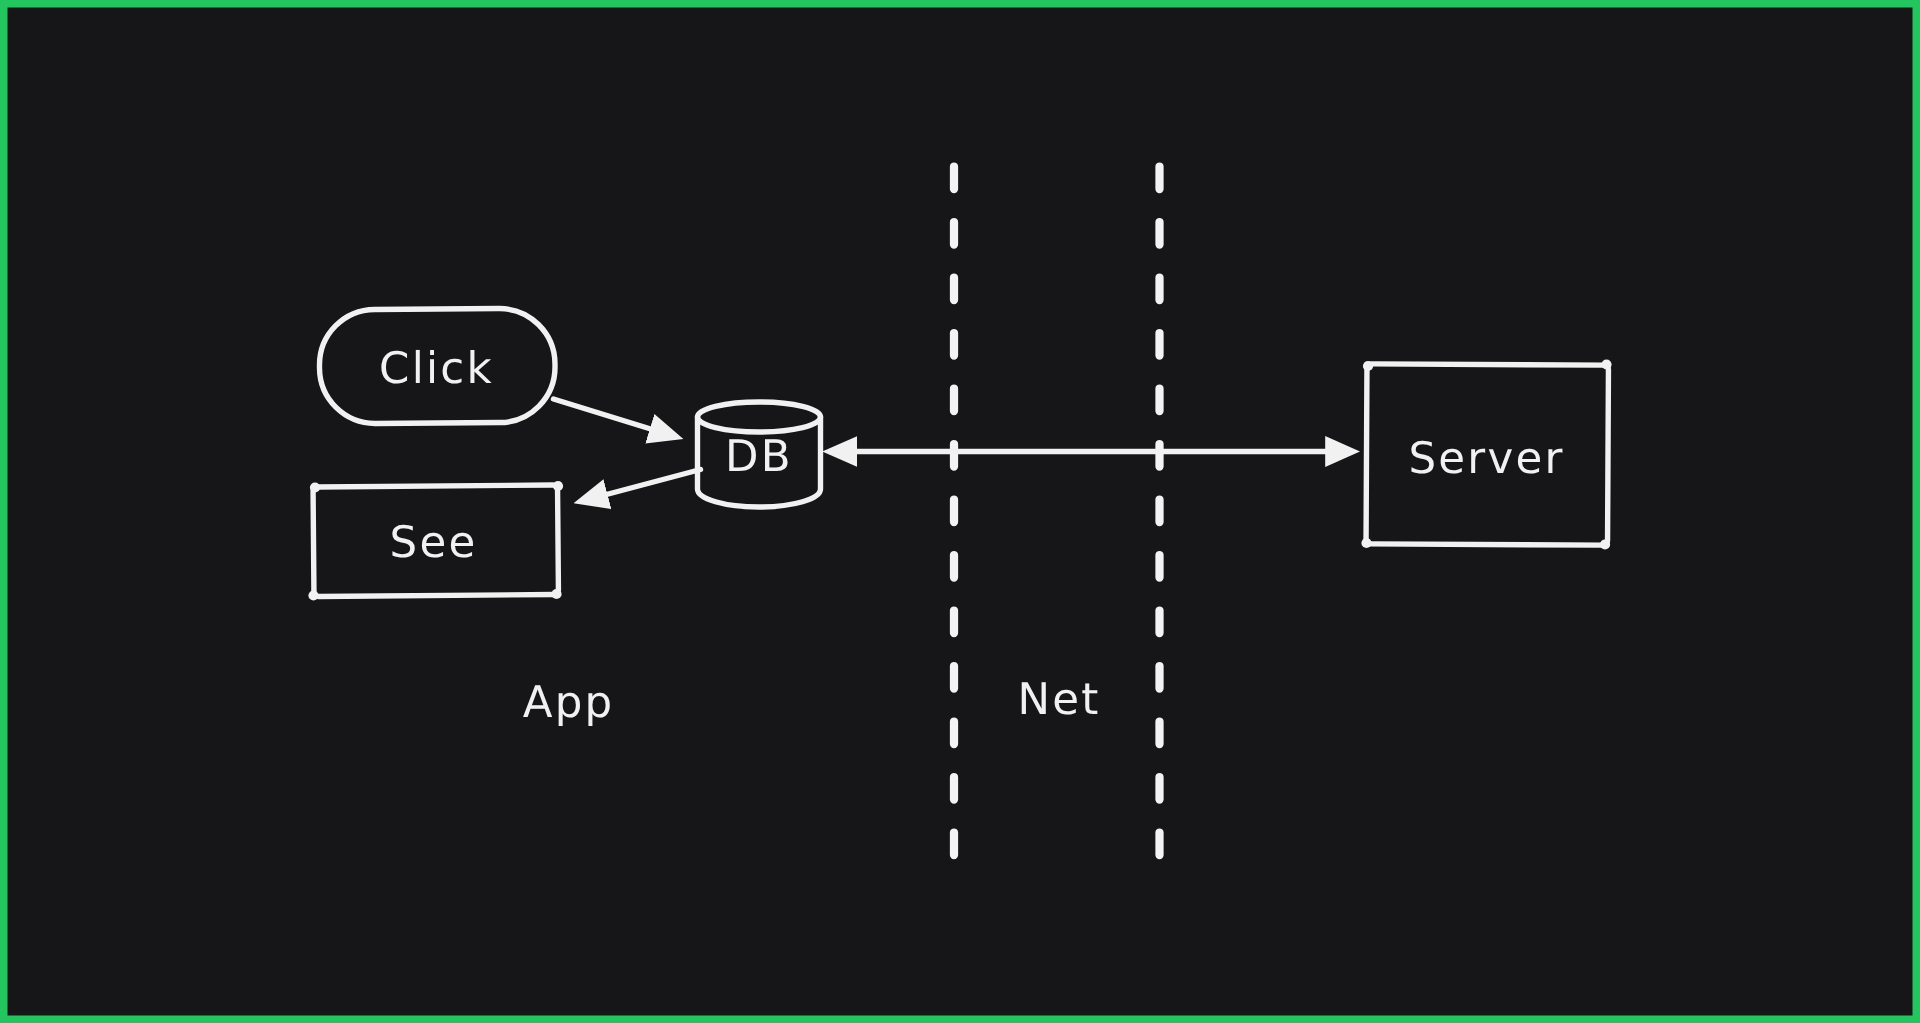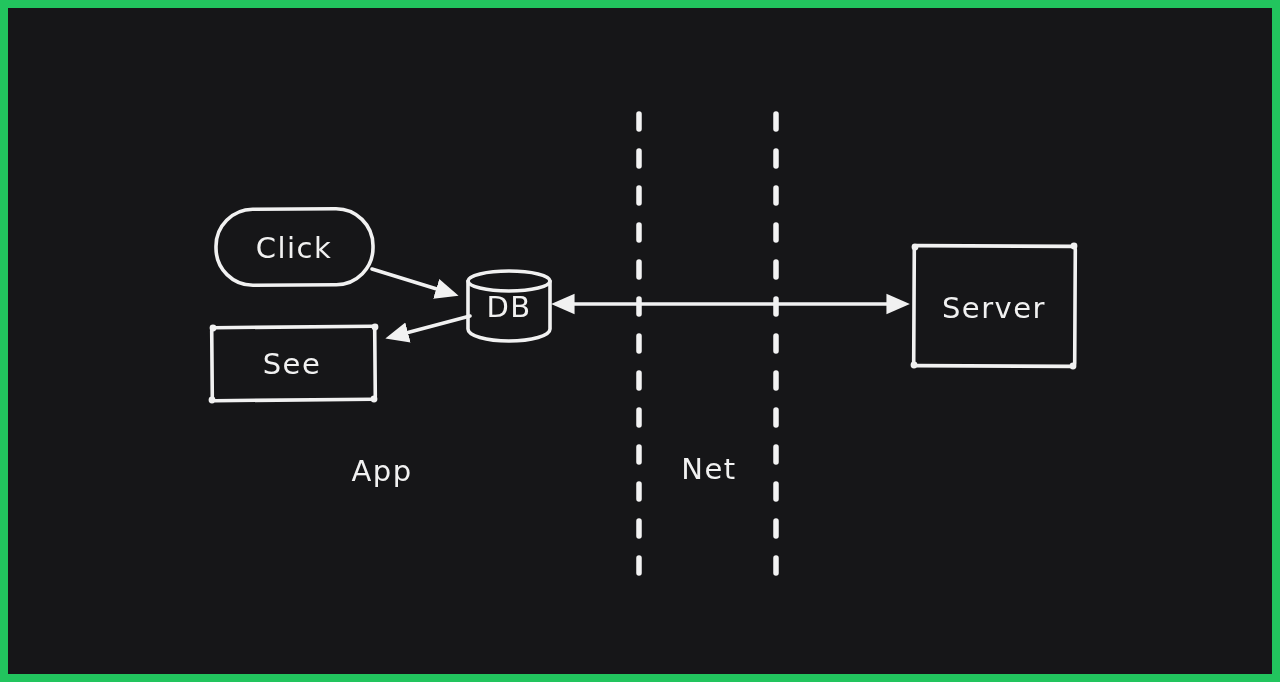--- a/index.html
+++ b/index.html
@@ -6,21 +6,21 @@
     margin: 0;
     padding: 0;
     background: #2a2a2a;
   }
   .canvas {
     position: relative;
     width: 1280px;
     height: 682px;
     box-sizing: border-box;
     background: #161618;
-    border: 8px solid #22c55e;
+    border: 5px solid #22c55e;
     overflow: hidden;
   }
   svg { display: block; }
   .shape {
     fill: none;
     stroke: #f1f1f1;
     stroke-width: 3.6;
     stroke-linecap: round;
     stroke-linejoin: round;
   }

